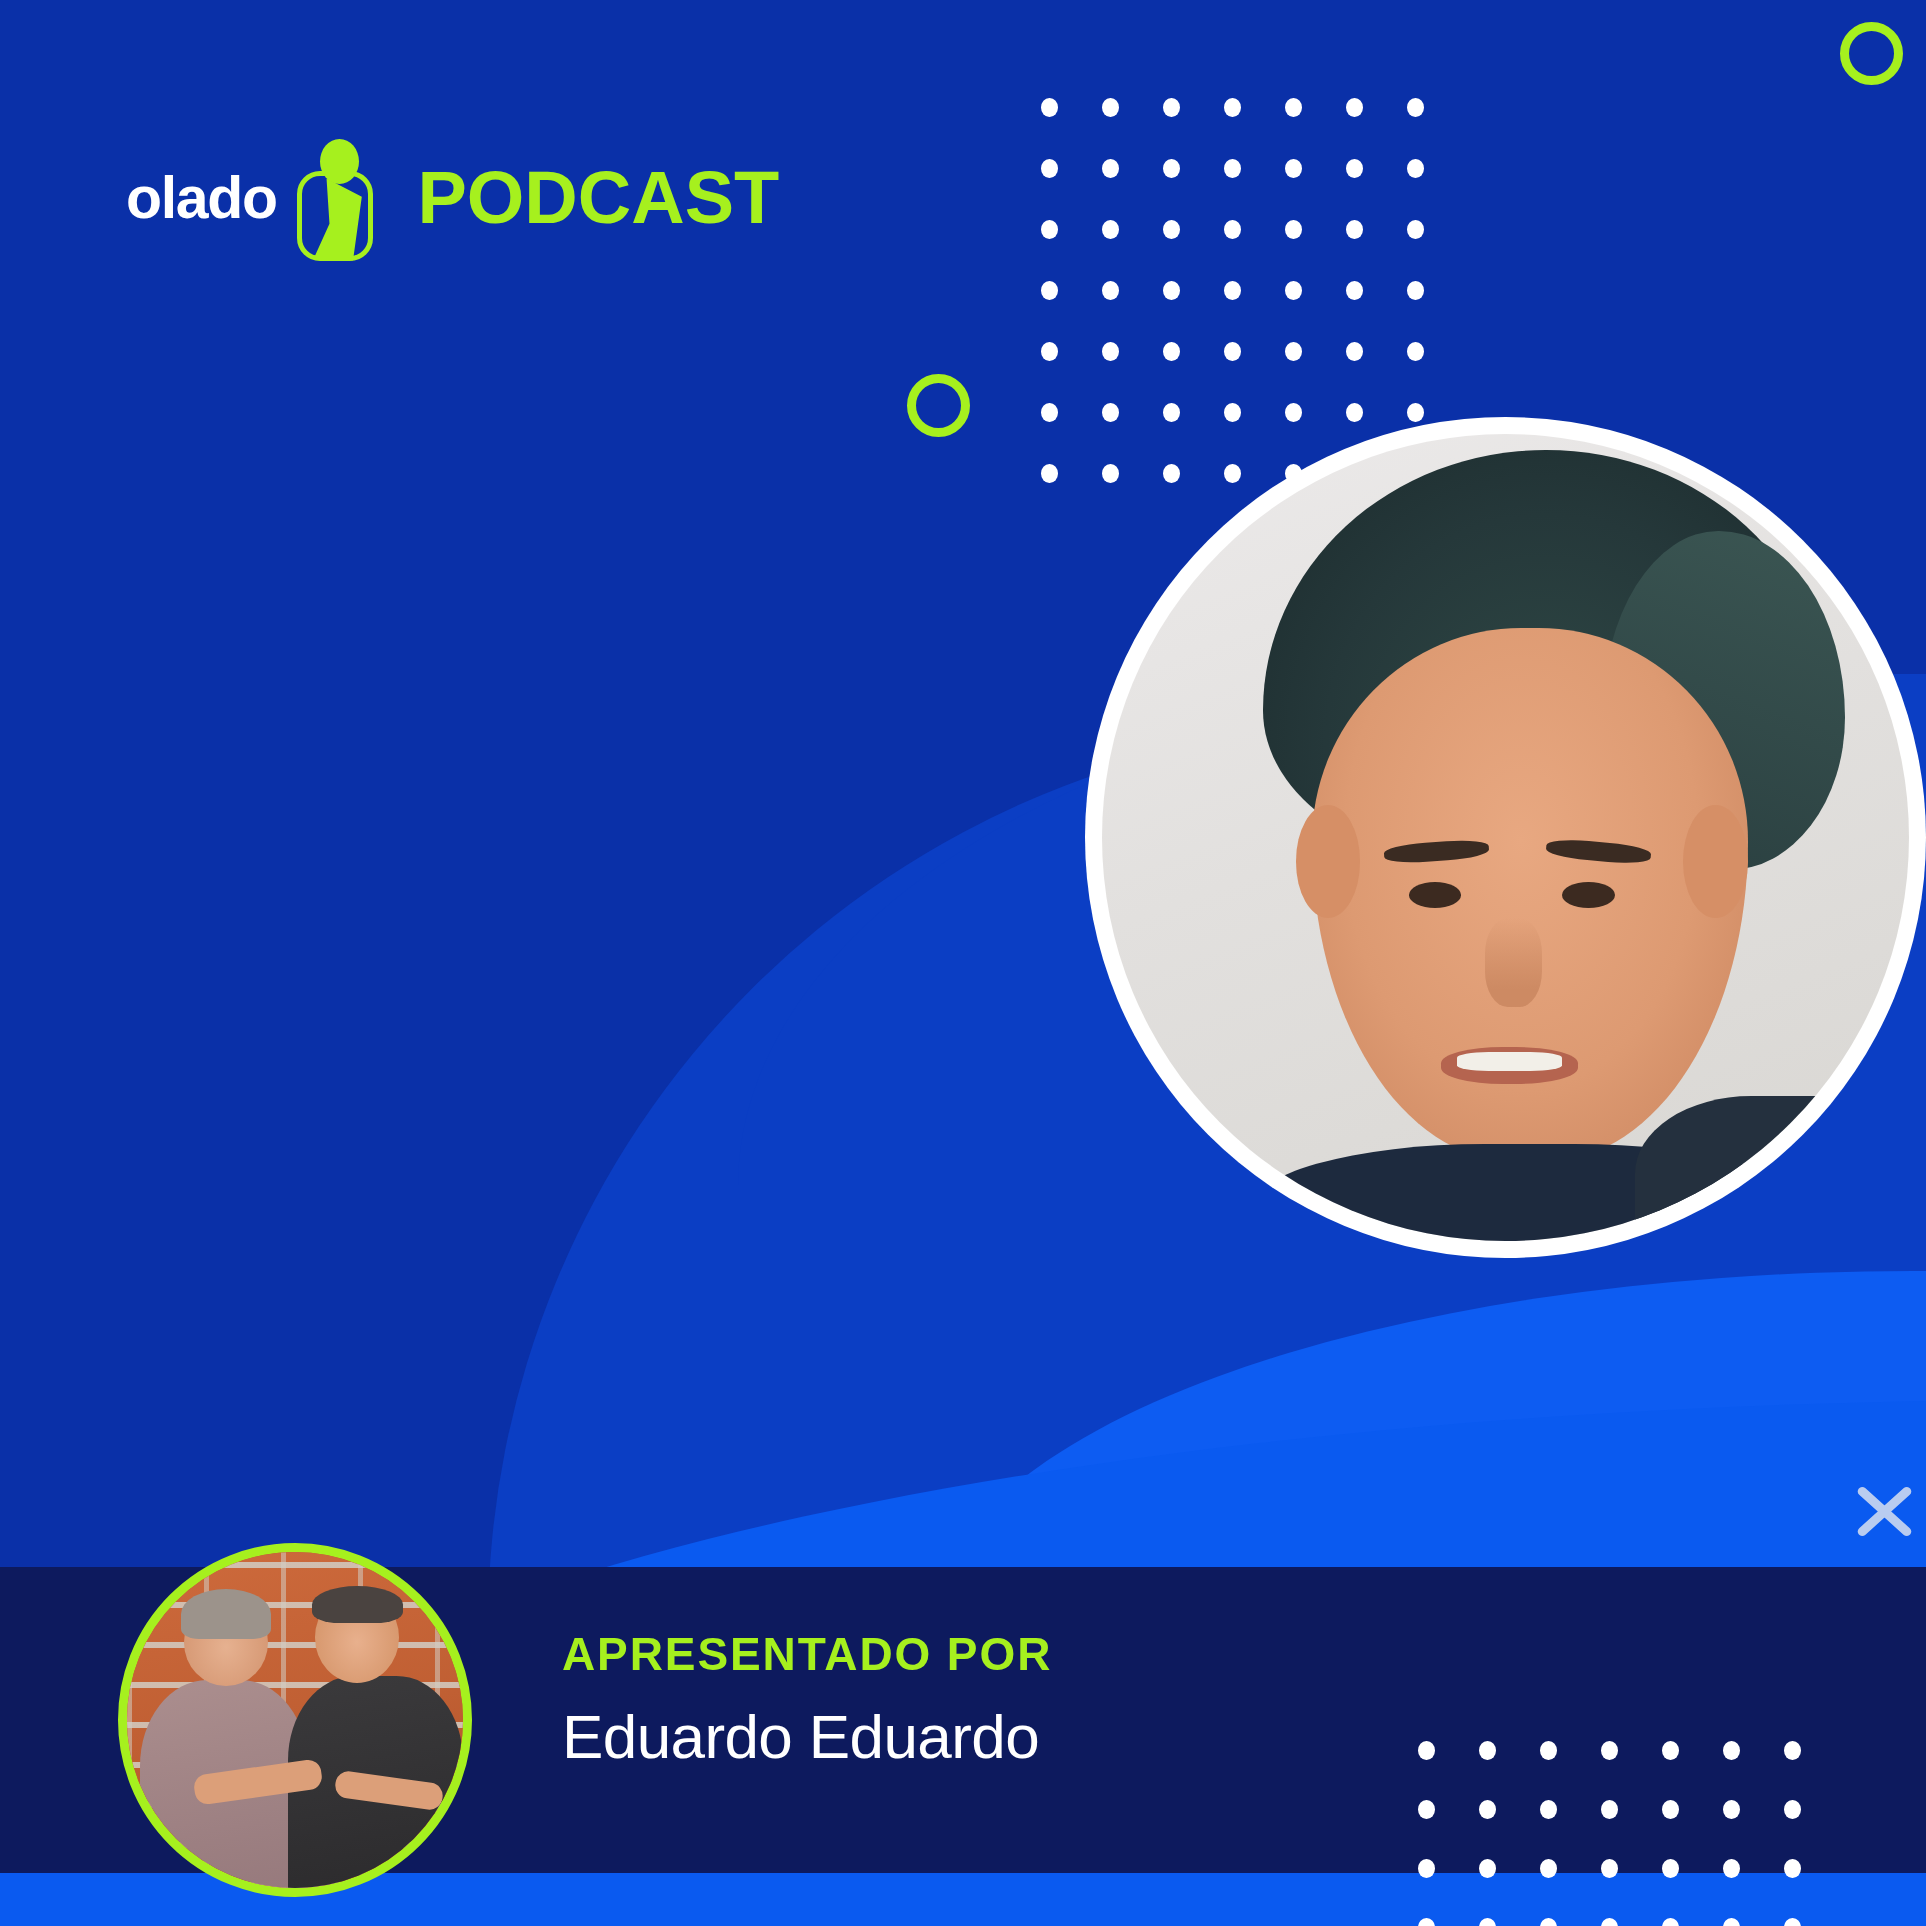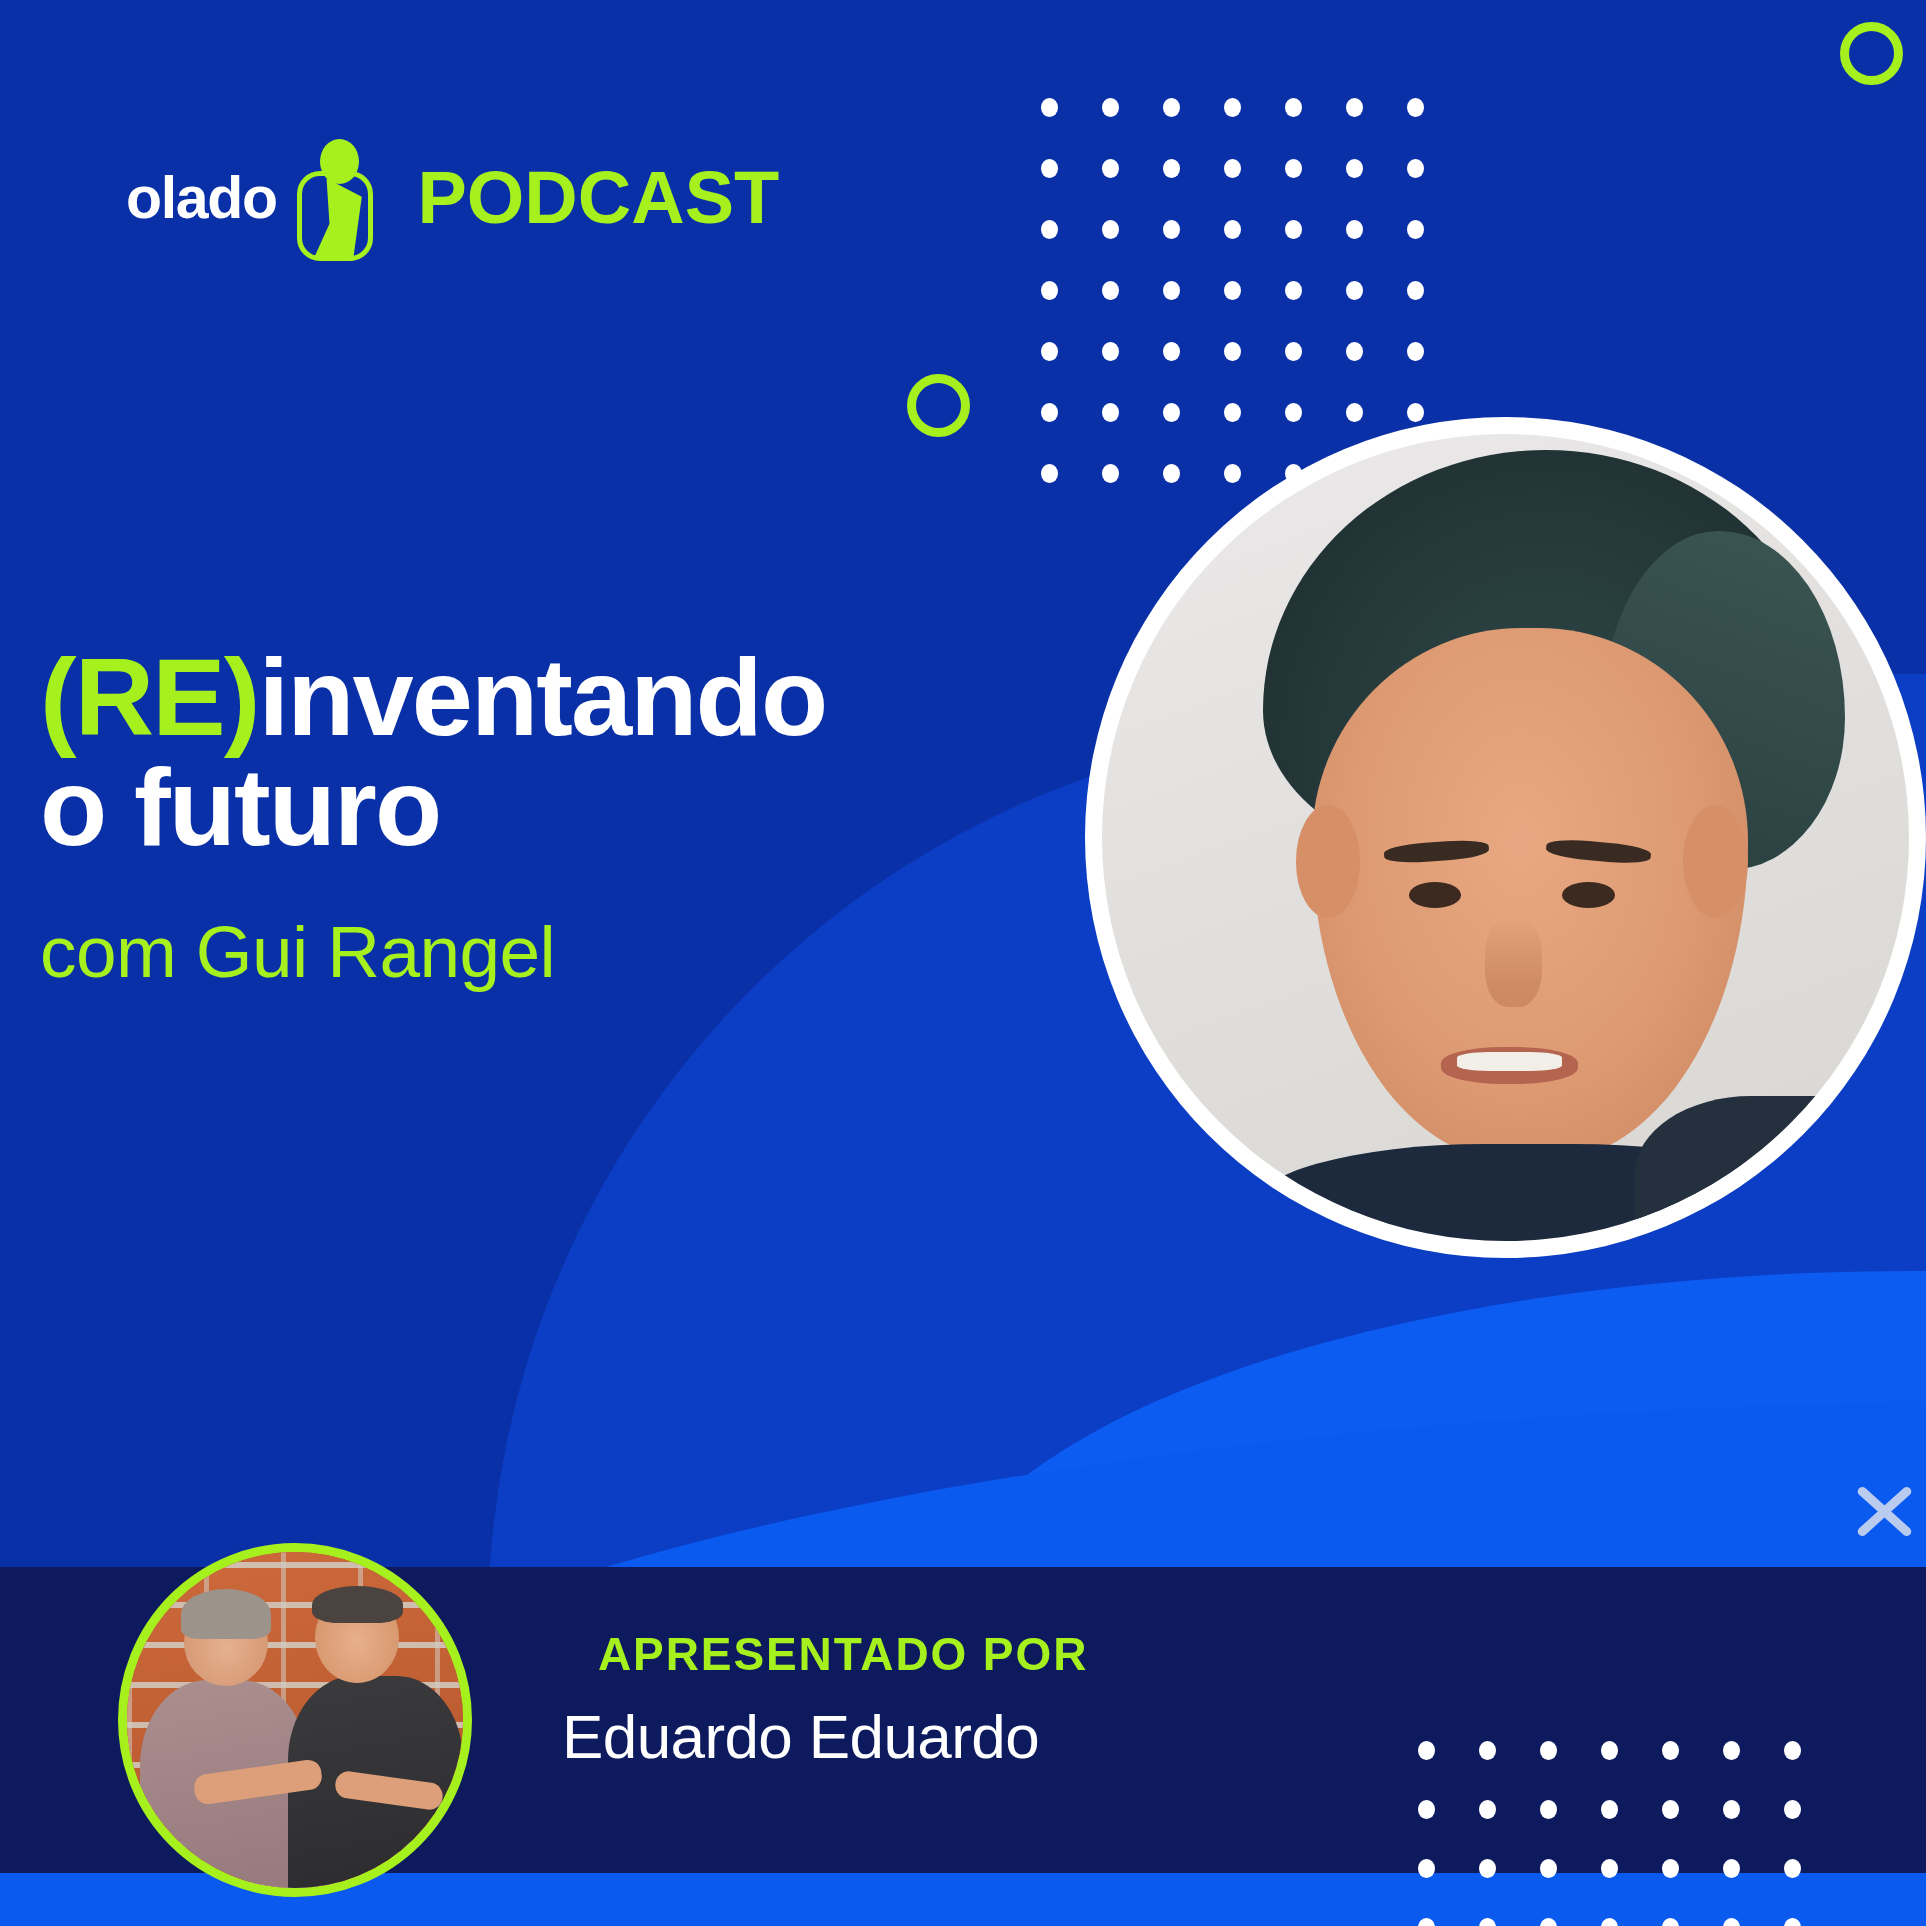--- a/index.html
+++ b/index.html
@@ -452,21 +452,20 @@
   
   .presented-label {
     position: absolute;
     left: 562px;
     top: 1627px;
     color: #a6f01e;
     font-size: 46px;
     font-weight: 700;
     letter-spacing: 1.9px;
     z-index: 10;
-    margin-left: 36px;
   }
   .presenter-names {
     position: absolute;
     left: 562px;
     top: 1700px;
     z-index: 10;
   }
   .presenter-name {
     color: #ffffff;
     font-size: 62px;
@@ -568,25 +567,20 @@
   <div class="brand">
     <span class="brand-word">olado</span>
     <span class="brand-mark">
       <span class="mark-box"></span>
       <span class="mark-head"></span>
       <span class="mark-body"></span>
     </span>
     <span class="brand-podcast">PODCAST</span>
   </div>
 
-  <div class="title-block">
-    <div class="title-line"><span class="title-re">(RE)</span><span>inventando</span></div>
-    <div class="title-line">o futuro</div>
-    <div class="subtitle">com Gui Rangel</div>
-  </div>
 
   <div class="presenter-bar"></div>
   <div class="xmark x-1">
     <span class="a"></span>
       <span class="b"></span>
   </div>
   <div class="footer-strip"></div>
 
   <div class="dotgrid-bottom" id="dg-bottom">
       <span class="dot" style="left: 1418px; top: 1741px;"></span>

